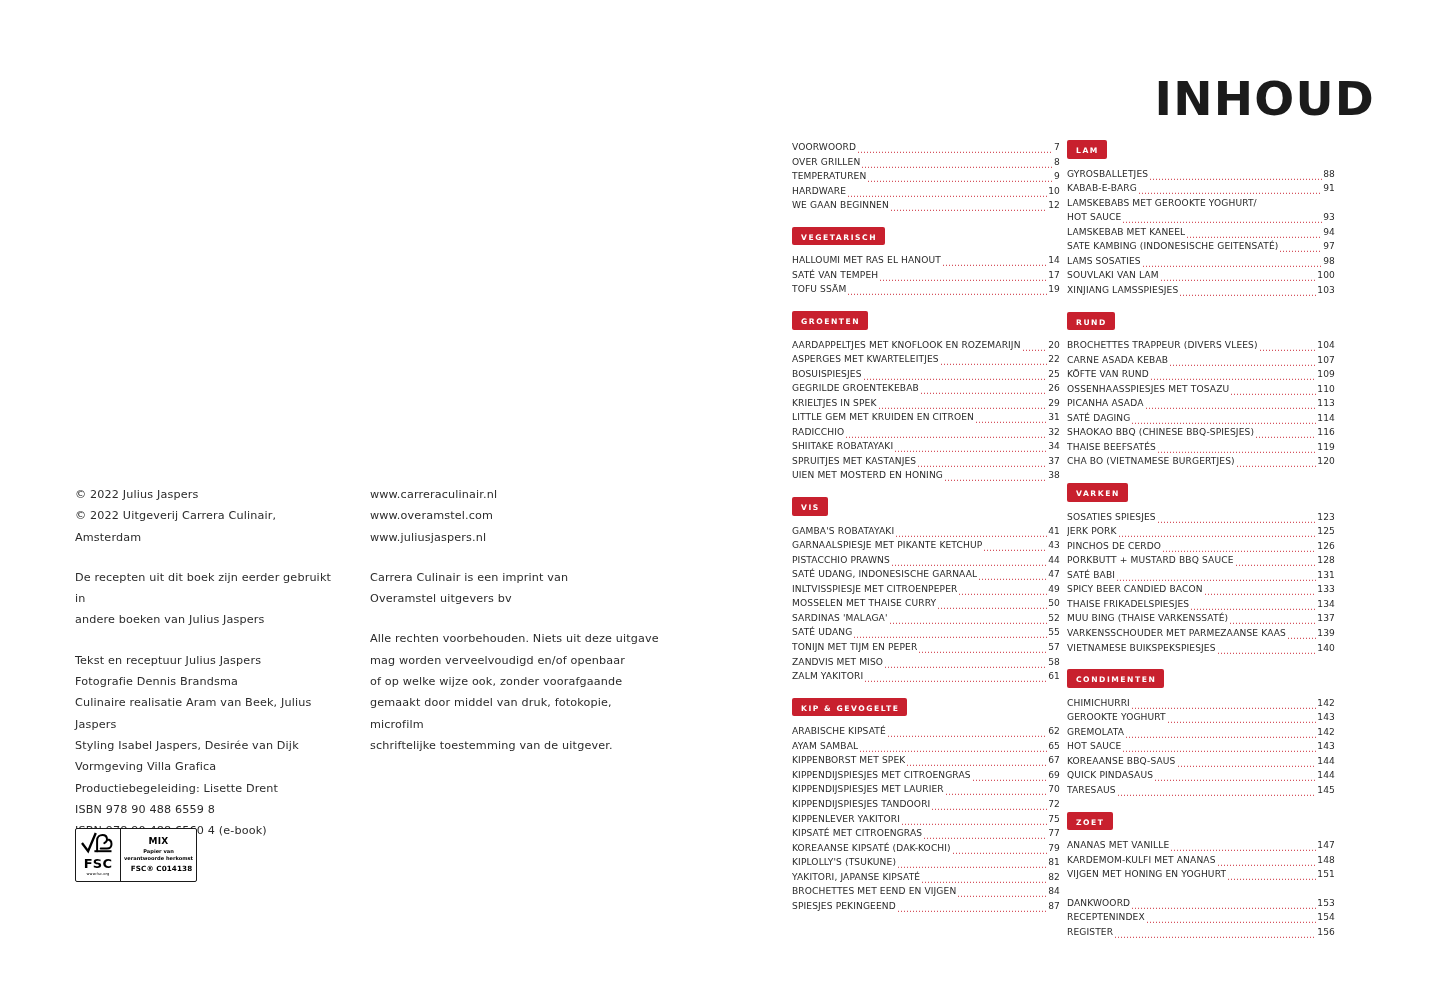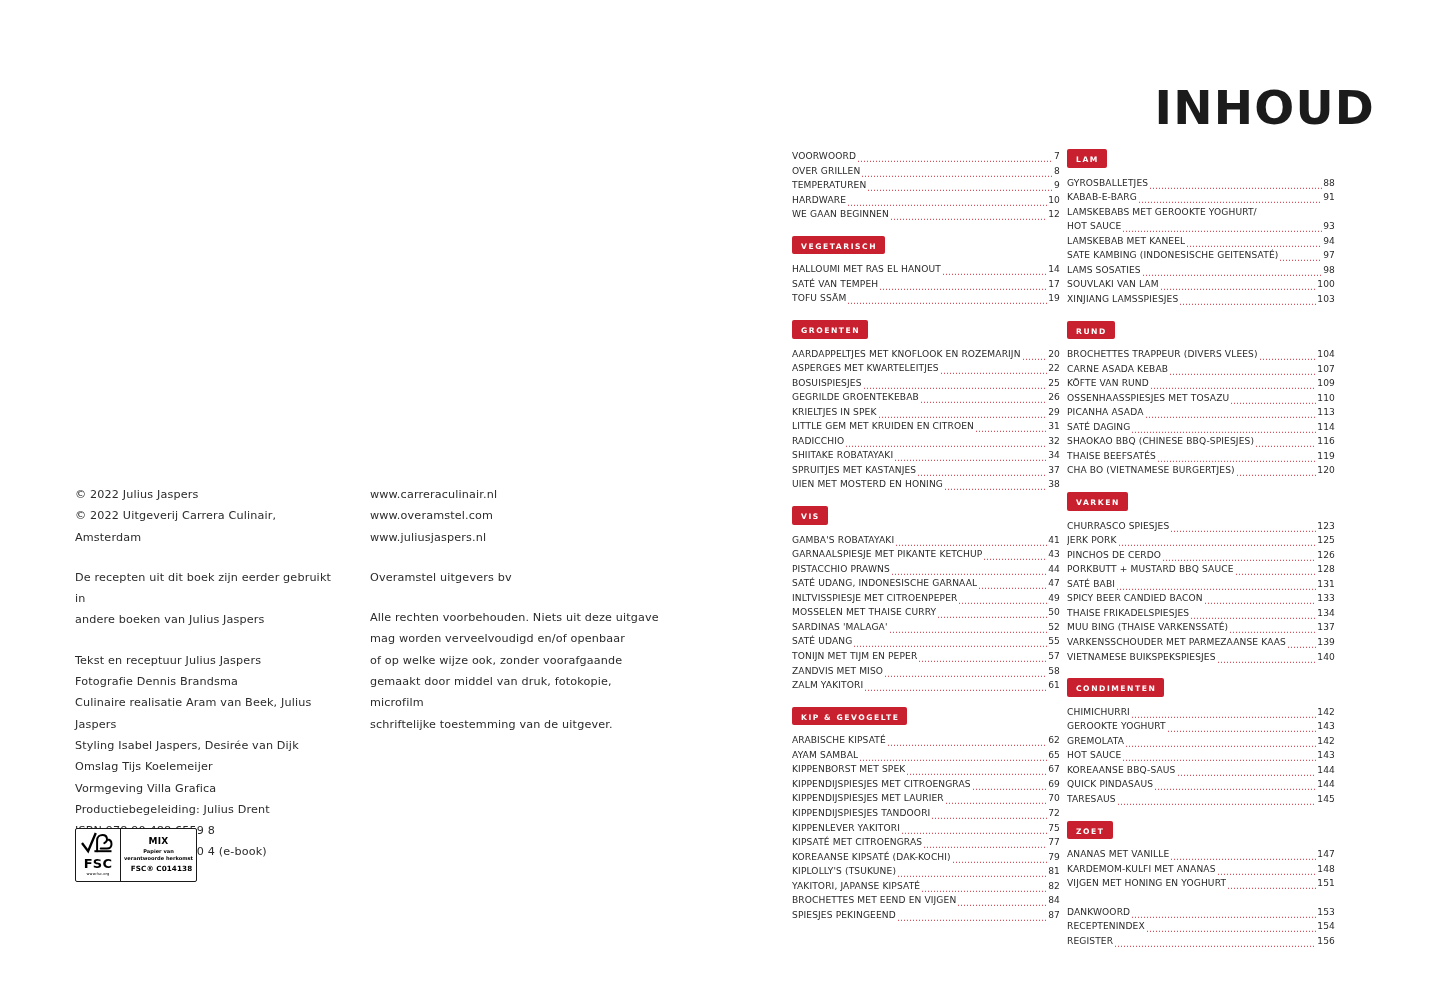--- a/index.html
+++ b/index.html
@@ -146,21 +146,21 @@
     font-size: 7.2px;
     letter-spacing: 0.1px;
     color: #000;
     margin-top: 3px;
     padding-left: 6px;
   }
 
   
   .page-right {
     position: absolute;
-    left: 720px; top: 16px;
+    left: 720px; top: 7px;
     width: 720px; height: 954px;
   }
   .toc-title {
     position: absolute;
     left: 0;
     top: 68px;
     width: 655px;
     text-align: right;
     font-family: "DejaVu Sans", sans-serif;
     font-weight: 700;
@@ -254,36 +254,36 @@
         </div>
         <div class="cblock">
           <div class="cline">De recepten uit dit boek zijn eerder gebruikt in</div>
           <div class="cline">andere boeken van Julius Jaspers</div>
         </div>
         <div class="cblock">
           <div class="cline">Tekst en receptuur Julius Jaspers</div>
           <div class="cline">Fotografie Dennis Brandsma</div>
           <div class="cline">Culinaire realisatie Aram van Beek, Julius Jaspers</div>
           <div class="cline">Styling Isabel Jaspers, Desirée van Dijk</div>
-          <div class="cline">Omslag Tijs Koelemeijer</div>
           <div class="cline">Vormgeving Villa Grafica</div>
-          <div class="cline">Productiebegeleiding: Julius Drent</div>
+          <div class="cline">Productiebegeleiding: Lisette Drent</div>
           <div class="cline">ISBN 978 90 488 6559 8</div>
           <div class="cline">ISBN 978 90 488 6560 4 (e-book)</div>
           <div class="cline">NUR 440</div>
         </div>
       </div>
 
     <div class="colophon-col col-b">
         <div class="cblock">
           <div class="cline">www.carreraculinair.nl</div>
           <div class="cline">www.overamstel.com</div>
           <div class="cline">www.juliusjaspers.nl</div>
         </div>
         <div class="cblock">
+          <div class="cline">Carrera Culinair is een imprint van</div>
           <div class="cline">Overamstel uitgevers bv</div>
         </div>
         <div class="cblock">
           <div class="cline">Alle rechten voorbehouden. Niets uit deze uitgave</div>
           <div class="cline">mag worden verveelvoudigd en/of openbaar</div>
           <div class="cline">of op welke wijze ook, zonder voorafgaande</div>
           <div class="cline">gemaakt door middel van druk, fotokopie, microfilm</div>
           <div class="cline">schriftelijke toestemming van de uitgever.</div>
         </div>
       </div>
@@ -625,21 +625,21 @@
                 <span class="epage">119</span>
               </li>
               <li class="entry">
                 <span class="etitle">CHA BO (VIETNAMESE BURGERTJES)</span>
                 <span class="dots"></span>
                 <span class="epage">120</span>
               </li>
             </ul></div>
           <div class="sec"><div class="badge">VARKEN</div><ul class="entries">
               <li class="entry">
-                <span class="etitle">CHURRASCO SPIESJES</span>
+                <span class="etitle">SOSATIES SPIESJES</span>
                 <span class="dots"></span>
                 <span class="epage">123</span>
               </li>
               <li class="entry">
                 <span class="etitle">JERK PORK</span>
                 <span class="dots"></span>
                 <span class="epage">125</span>
               </li>
               <li class="entry">
                 <span class="etitle">PINCHOS DE CERDO</span>

